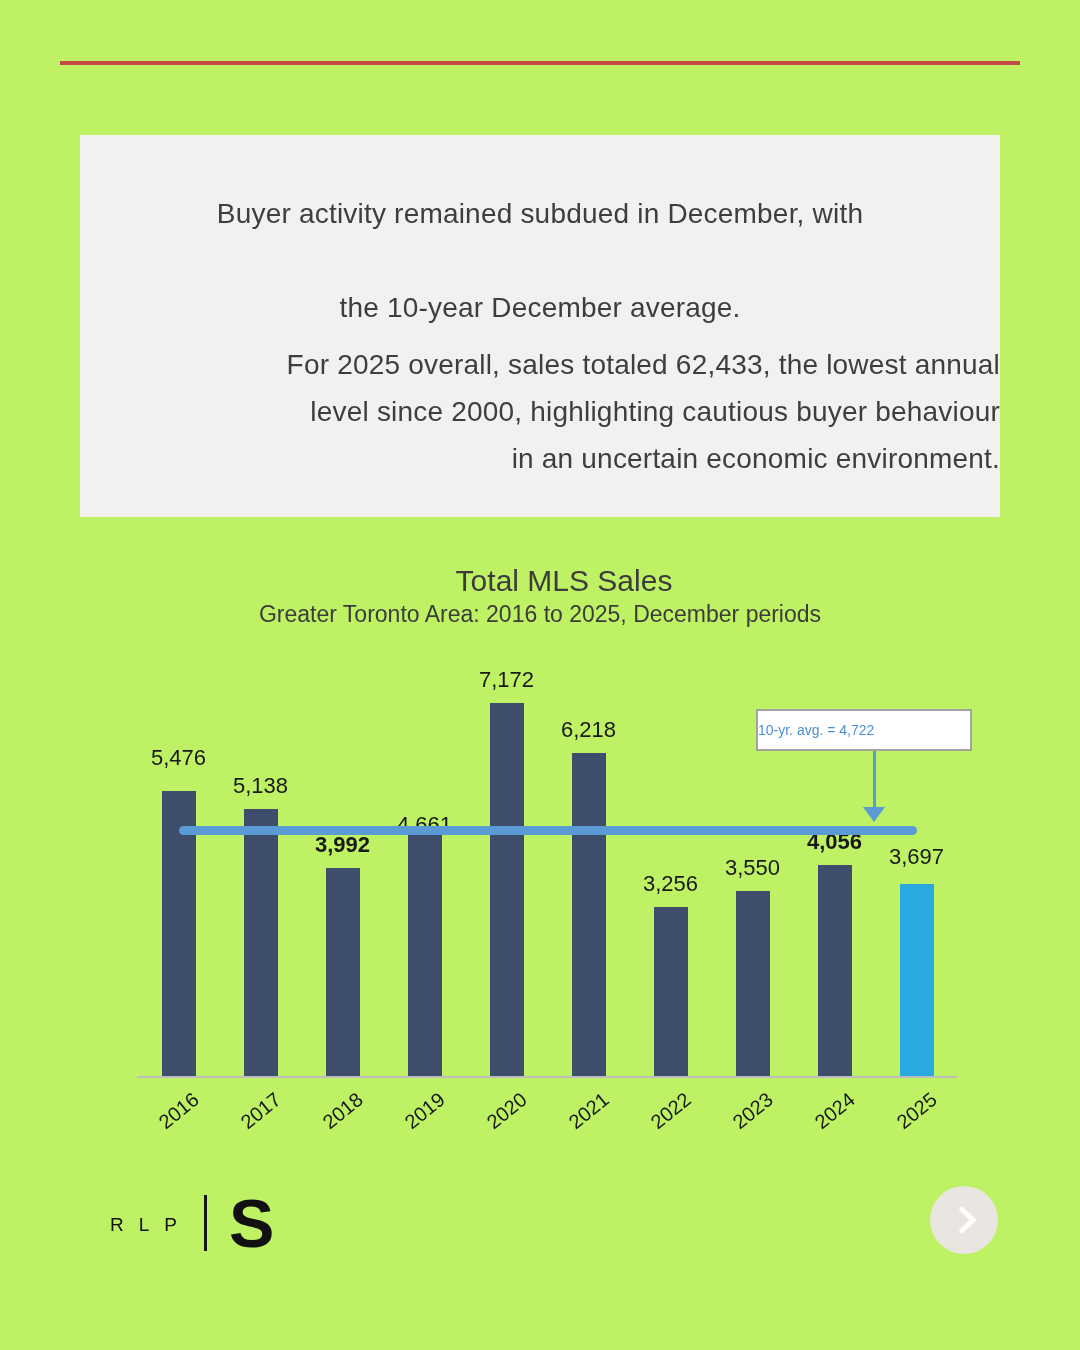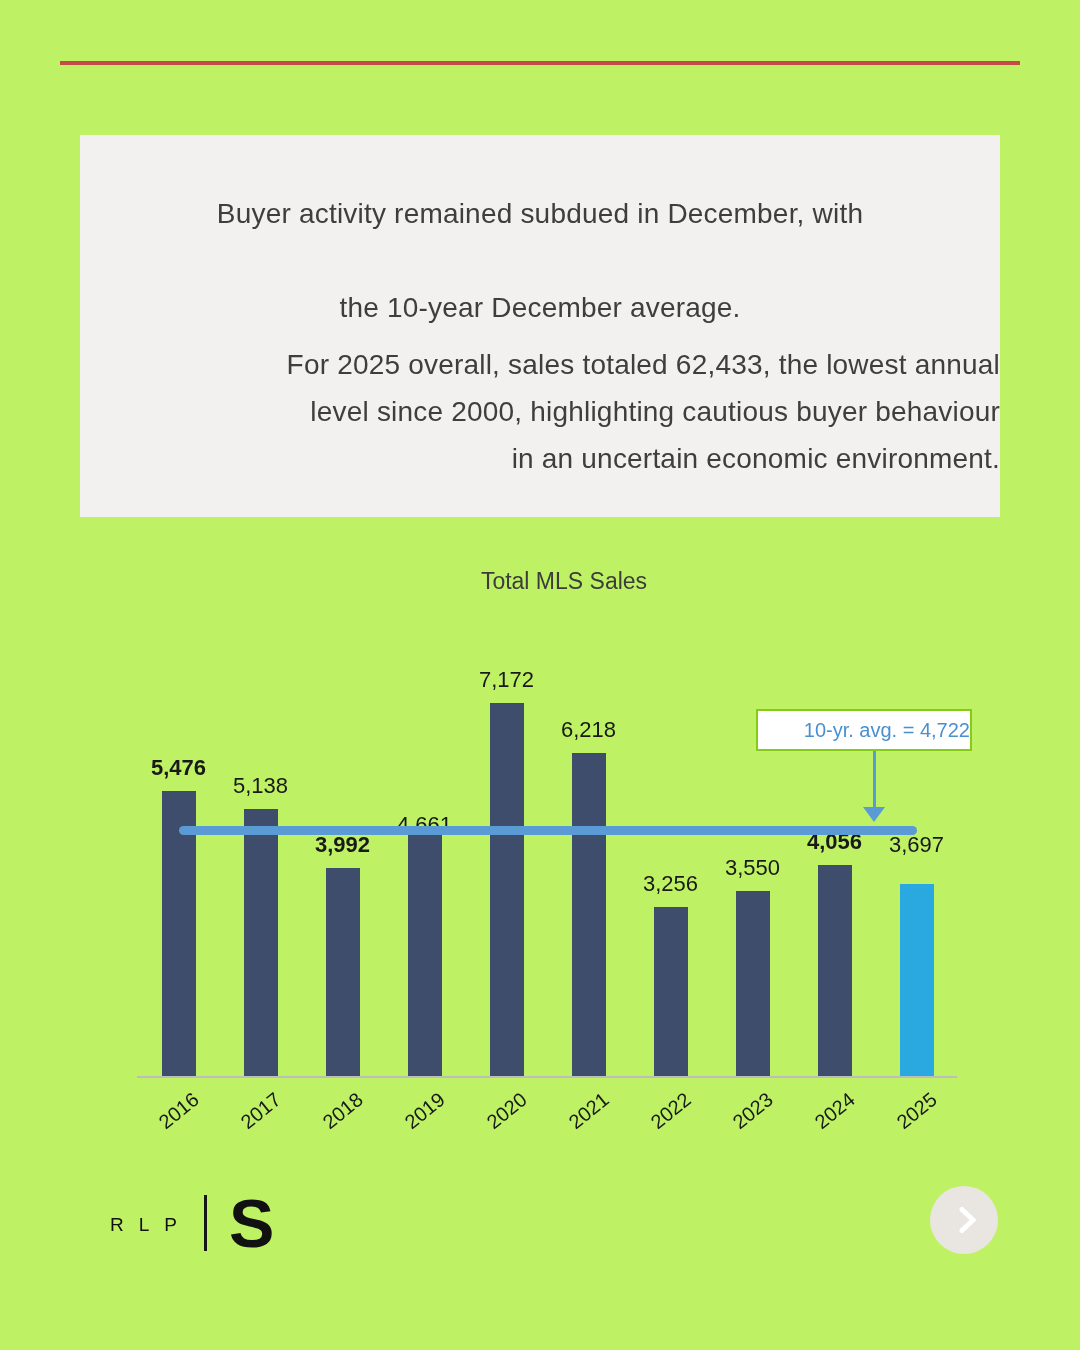--- a/index.html
+++ b/index.html
@@ -33,21 +33,21 @@
     letter-spacing: 0.2px;
   }
   .para + .para { margin-top: 10px; text-align: right; }
   .chart-title-block {
     position: absolute;
     left: 0; top: 566px;
     width: 1080px;
     text-align: center;
     color: #3C3C3C;
   }
-  .chart-title { font-size: 23px; line-height: 30px; margin-left: 48px; }
+  .chart-title { font-size: 30px; line-height: 30px; margin-left: 48px; }
   .chart-subtitle { font-size: 23px; line-height: 36px; }
   .chart-plot {
     position: absolute;
     left: 137px; top: 662px;
     width: 820px; height: 416px;
   }
   .axis-line {
     position: absolute;
     left: 0; bottom: 0;
     width: 820px; height: 2px;
@@ -72,26 +72,26 @@
   }
   .avg-line {
     position: absolute;
     height: 9px;
     border-radius: 5px;
   }
   .avg-annotation {
     position: absolute;
     left: 619px; top: 47px;
     width: 216px; height: 42px;
-    border: 2px solid #84cc16;
+    border: 2px solid #a3a3a3;
     background: #ffffff;
     color: #4A90D0;
-    font-size: 20px;
+    font-size: 14px;
     line-height: 38px;
-    text-align: right;
+    text-align: left;
   }
   .arrow-stem {
     position: absolute;
     left: 736px; top: 89px;
     width: 3px; height: 56px;
     background: #5B9BD5;
   }
   .arrow-head {
     position: absolute;
     left: 726px; top: 145px;
@@ -155,30 +155,31 @@
     </p>
     <p class="para">
       <span class="line">For 2025 overall, sales totaled 62,433, the lowest annual</span><br>
       <span class="line">level since 2000, highlighting cautious buyer behaviour</span><br>
       <span class="line">in an uncertain economic environment.</span>
     </p>
   </section>
 
   <div class="chart-title-block">
     <div class="chart-title">Total MLS Sales</div>
+    <div class="chart-subtitle">Greater Toronto Area: 2016 to 2025, December periods</div>
   </div>
 
   <div class="chart-plot">
     <div class="axis-line"></div>
 
     <div class="avg-annotation">10-yr. avg. = 4,722</div>
     <div class="arrow-stem"></div>
     <div class="arrow-head"></div>
   <div class="bar" style="left: 24.5px; bottom: 2px; width: 34px; height: 285px; background: rgb(62, 77, 107);"></div>
-      <div class="vlabel" style="left: -13.5px; bottom: 297px; font-weight: bold;">5,476</div>
+      <div class="vlabel" style="left: -13.5px; bottom: 307px;">5,476</div>
       <div class="xlabel" style="left: -38.5px; top: 426px;">2016</div>
       <div class="bar" style="left: 106.5px; bottom: 2px; width: 34px; height: 267px; background: rgb(62, 77, 107);"></div>
       <div class="vlabel" style="left: 68.5px; bottom: 279px;">5,138</div>
       <div class="xlabel" style="left: 43.5px; top: 426px;">2017</div>
       <div class="bar" style="left: 188.5px; bottom: 2px; width: 34px; height: 208px; background: rgb(62, 77, 107);"></div>
       <div class="vlabel" style="left: 150.5px; bottom: 220px; font-weight: bold;">3,992</div>
       <div class="xlabel" style="left: 125.5px; top: 426px;">2018</div>
       <div class="bar" style="left: 270.5px; bottom: 2px; width: 34px; height: 242px; background: rgb(62, 77, 107);"></div>
       <div class="vlabel" style="left: 232.5px; bottom: 240px;">4,661</div>
       <div class="xlabel" style="left: 207.5px; top: 426px;">2019</div>
@@ -191,21 +192,21 @@
       <div class="bar" style="left: 516.5px; bottom: 2px; width: 34px; height: 169px; background: rgb(62, 77, 107);"></div>
       <div class="vlabel" style="left: 478.5px; bottom: 181px;">3,256</div>
       <div class="xlabel" style="left: 453.5px; top: 426px;">2022</div>
       <div class="bar" style="left: 598.5px; bottom: 2px; width: 34px; height: 185px; background: rgb(62, 77, 107);"></div>
       <div class="vlabel" style="left: 560.5px; bottom: 197px;">3,550</div>
       <div class="xlabel" style="left: 535.5px; top: 426px;">2023</div>
       <div class="bar" style="left: 680.5px; bottom: 2px; width: 34px; height: 211px; background: rgb(62, 77, 107);"></div>
       <div class="vlabel" style="left: 642.5px; bottom: 223px; font-weight: bold;">4,056</div>
       <div class="xlabel" style="left: 617.5px; top: 426px;">2024</div>
       <div class="bar" style="left: 762.5px; bottom: 2px; width: 34px; height: 192px; background: rgb(41, 169, 224);"></div>
-      <div class="vlabel" style="left: 724.5px; bottom: 220px;">3,697</div>
+      <div class="vlabel" style="left: 724.5px; bottom: 208px;">3,697</div>
       <div class="xlabel" style="left: 699.5px; top: 426px;">2025</div>
       <div class="avg-line" style="left: 41.5px; width: 738px; bottom: 243.081px; background: rgb(91, 155, 213);"></div>
     </div>
 
   <footer>
     <div class="logo">
       <span class="logo-rlp">RLP</span>
       <span class="logo-divider"></span>
       <span class="logo-s">S</span>
     </div>

